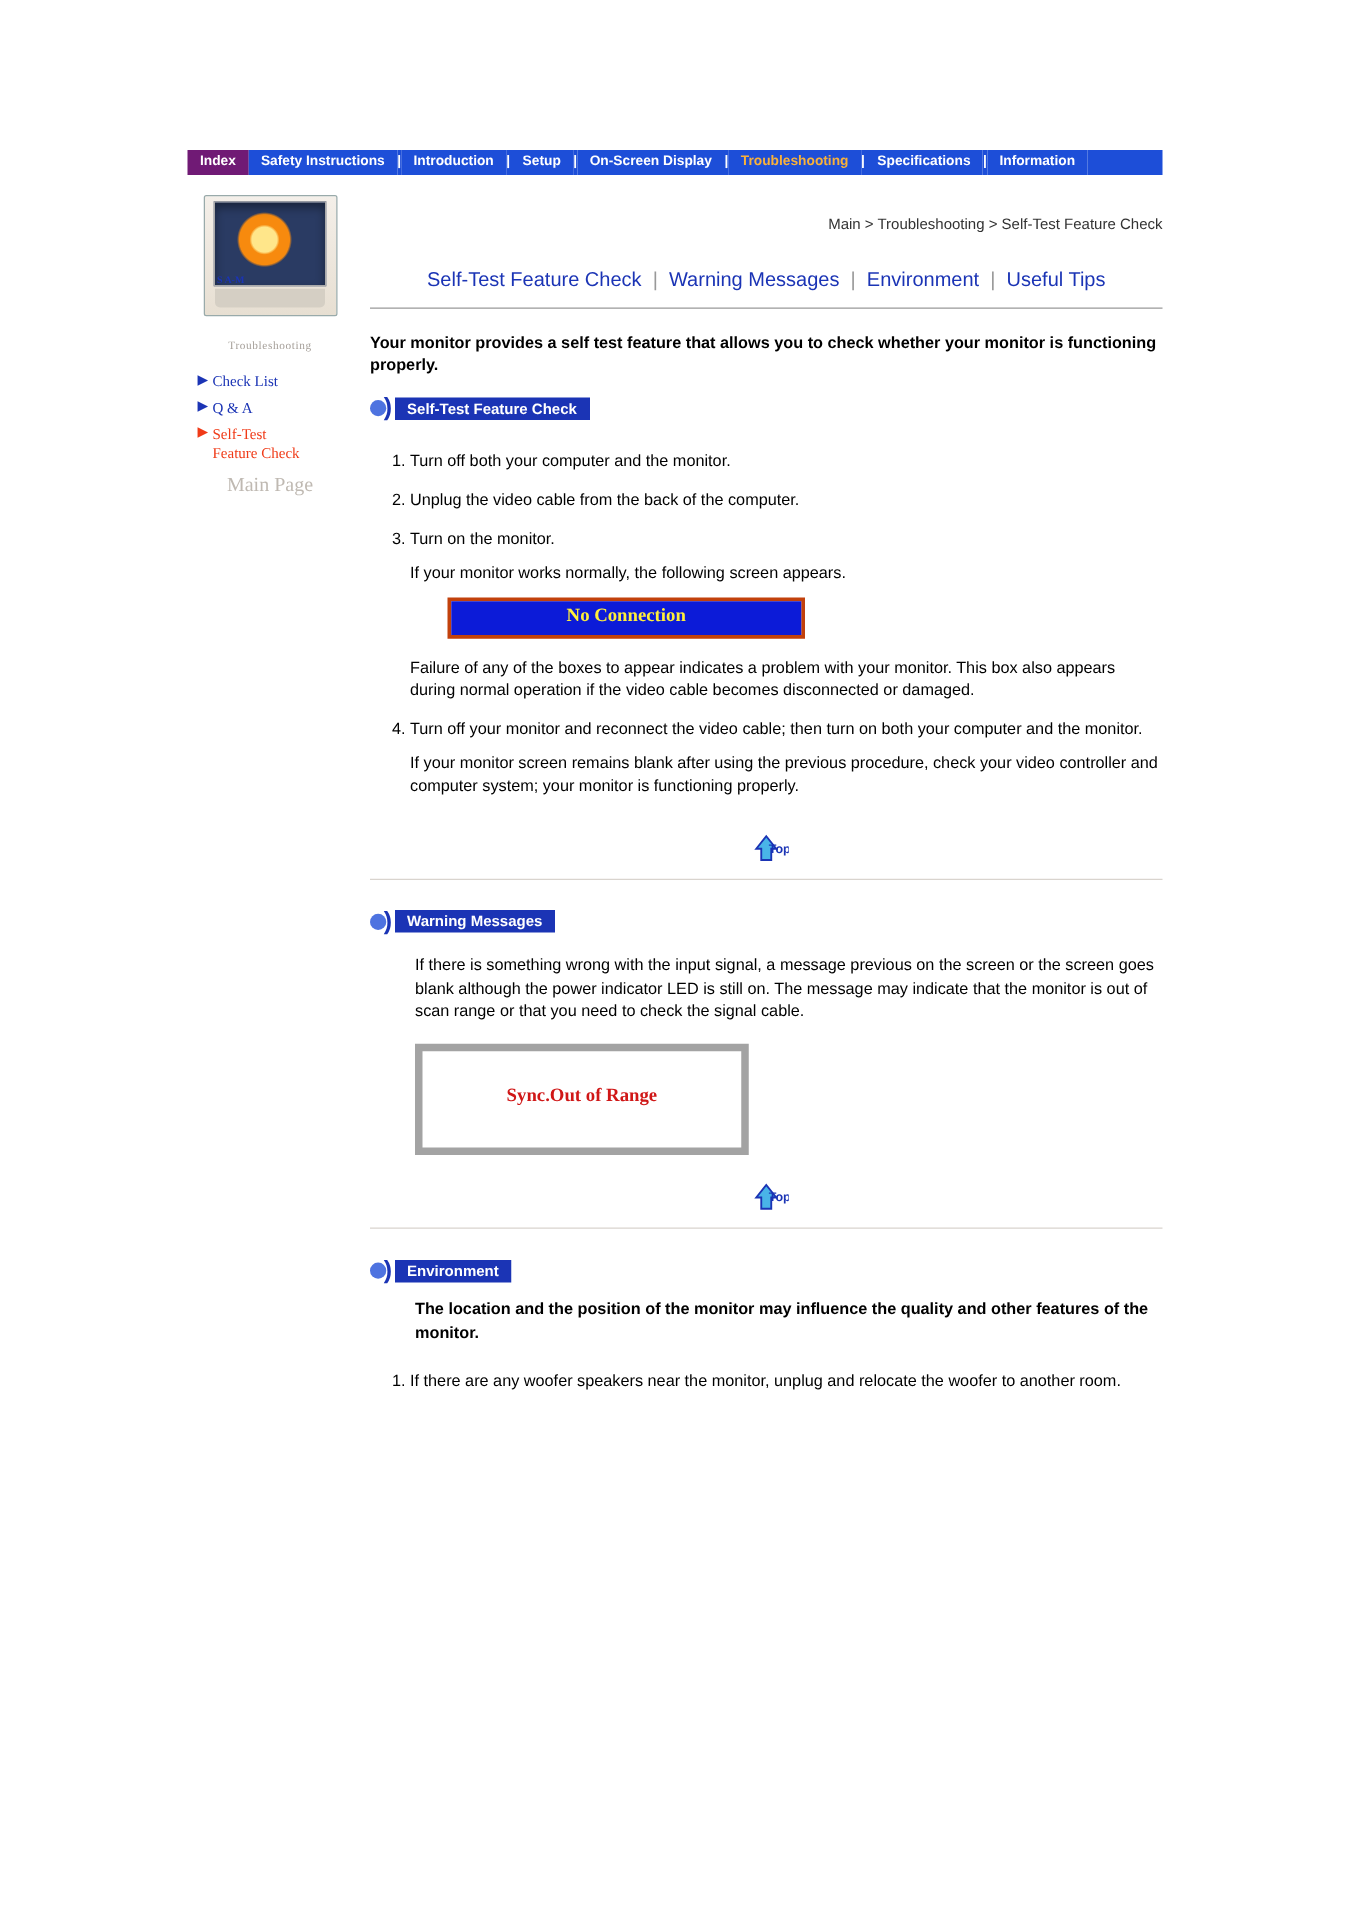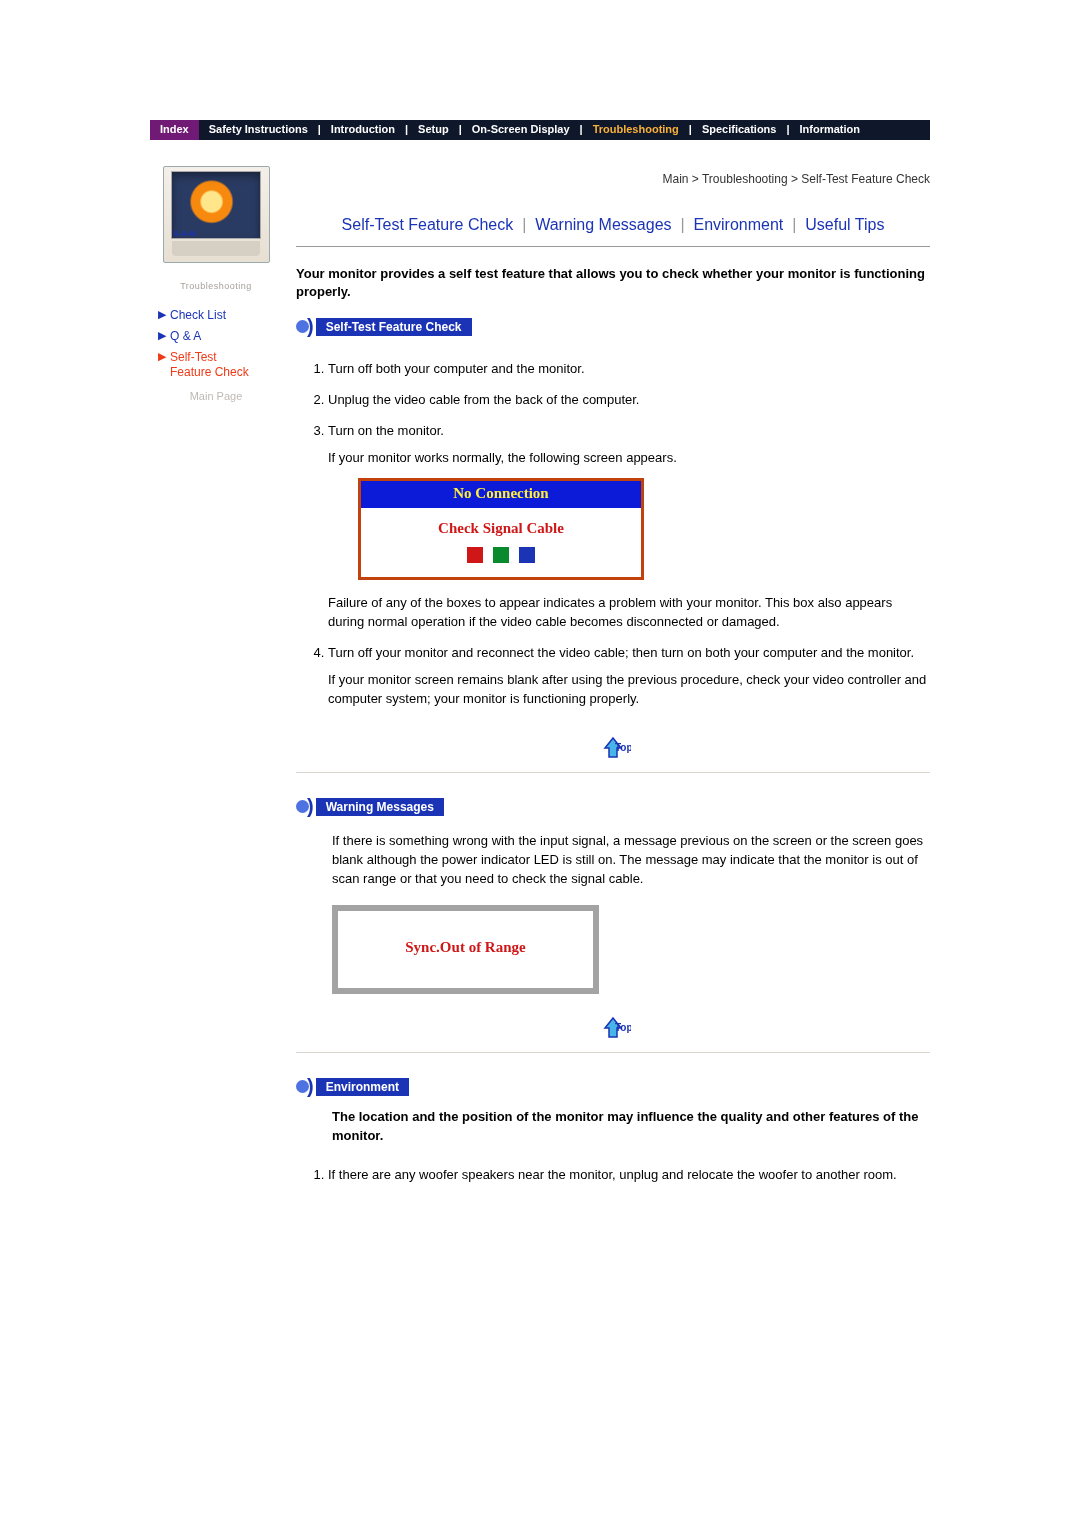--- a/index.html
+++ b/index.html
@@ -23,30 +23,31 @@
   }
   .topnav .item {
     padding: 3px 10px;
     white-space: nowrap;
   }
   .topnav .sep {
     padding: 3px 0;
     color: #fff;
   }
   .greenbg { background: #701a75; }
-  .bluebg { background: #0f172a; }
+  .bluebg { background: #1d4ed8; }
   .orange-text { color: #f9b13a; }
   .body-row {
     display: flex;
     align-items: flex-start;
   }
   .sidebar {
     width: 132px;
     flex: 0 0 132px;
-    padding-top: 18px;
+    padding-top: 8px;
+    font-family: Liberation Serif, serif;
   }
   .monitor-thumb {
     width: 105px;
     height: 95px;
     margin: 8px auto 0 auto;
     border: 1px solid #9aa;
     border-radius: 2px;
     background: linear-gradient(#f4efe9, #e7dfd2);
     position: relative;
     display: flex;
@@ -105,21 +106,21 @@
     color: #1b34b5;
     font-size: 11px;
   }
   .side-links .arrow.red { color: #f03a17; }
   .side-links a.link { color: #1b34b5; text-decoration: none; }
   .side-links .current { color: #f03a17; }
   .main-page-band {
     margin-top: 4px;
     padding: 3px 0;
     text-align: center;
-    font-size: 11px;
+    font-size: 16px;
     color: #bfb9b2;
   }
   .content {
     flex: 1;
     padding: 0 0 0 14px;
   }
   .breadcrumb {
     text-align: right;
     padding: 32px 0 30px 0;
     font-size: 12px;
@@ -329,28 +330,20 @@
 
       <ol class="steps">
         <li>Turn off both your computer and the monitor.</li>
         <li>Unplug the video cable from the back of the computer.</li>
         <li>
           <span>Turn on the monitor.</span>
           <span class="sub">If your monitor works normally, the following screen appears.</span>
 
           <div class="noconn">
             <div class="hdr">No Connection</div>
-            <div class="body">
-              <div class="msg">Check Signal Cable</div>
-              <div class="sqs">
-                <span style="background:#d01717"></span>
-                <span style="background:#0a8a2f"></span>
-                <span style="background:#1b34b5"></span>
-              </div>
-            </div>
           </div>
 
           <span class="sub" style="padding-top:0">Failure of any of the boxes to appear indicates a problem with your monitor. This box also appears during normal operation if the video cable becomes disconnected or damaged.</span>
         </li>
         <li>
           <span>Turn off your monitor and reconnect the video cable; then turn on both your computer and the monitor.</span>
           <span class="sub">If your monitor screen remains blank after using the previous procedure, check your video controller and computer system; your monitor is functioning properly.</span>
         </li>
       </ol>
 

